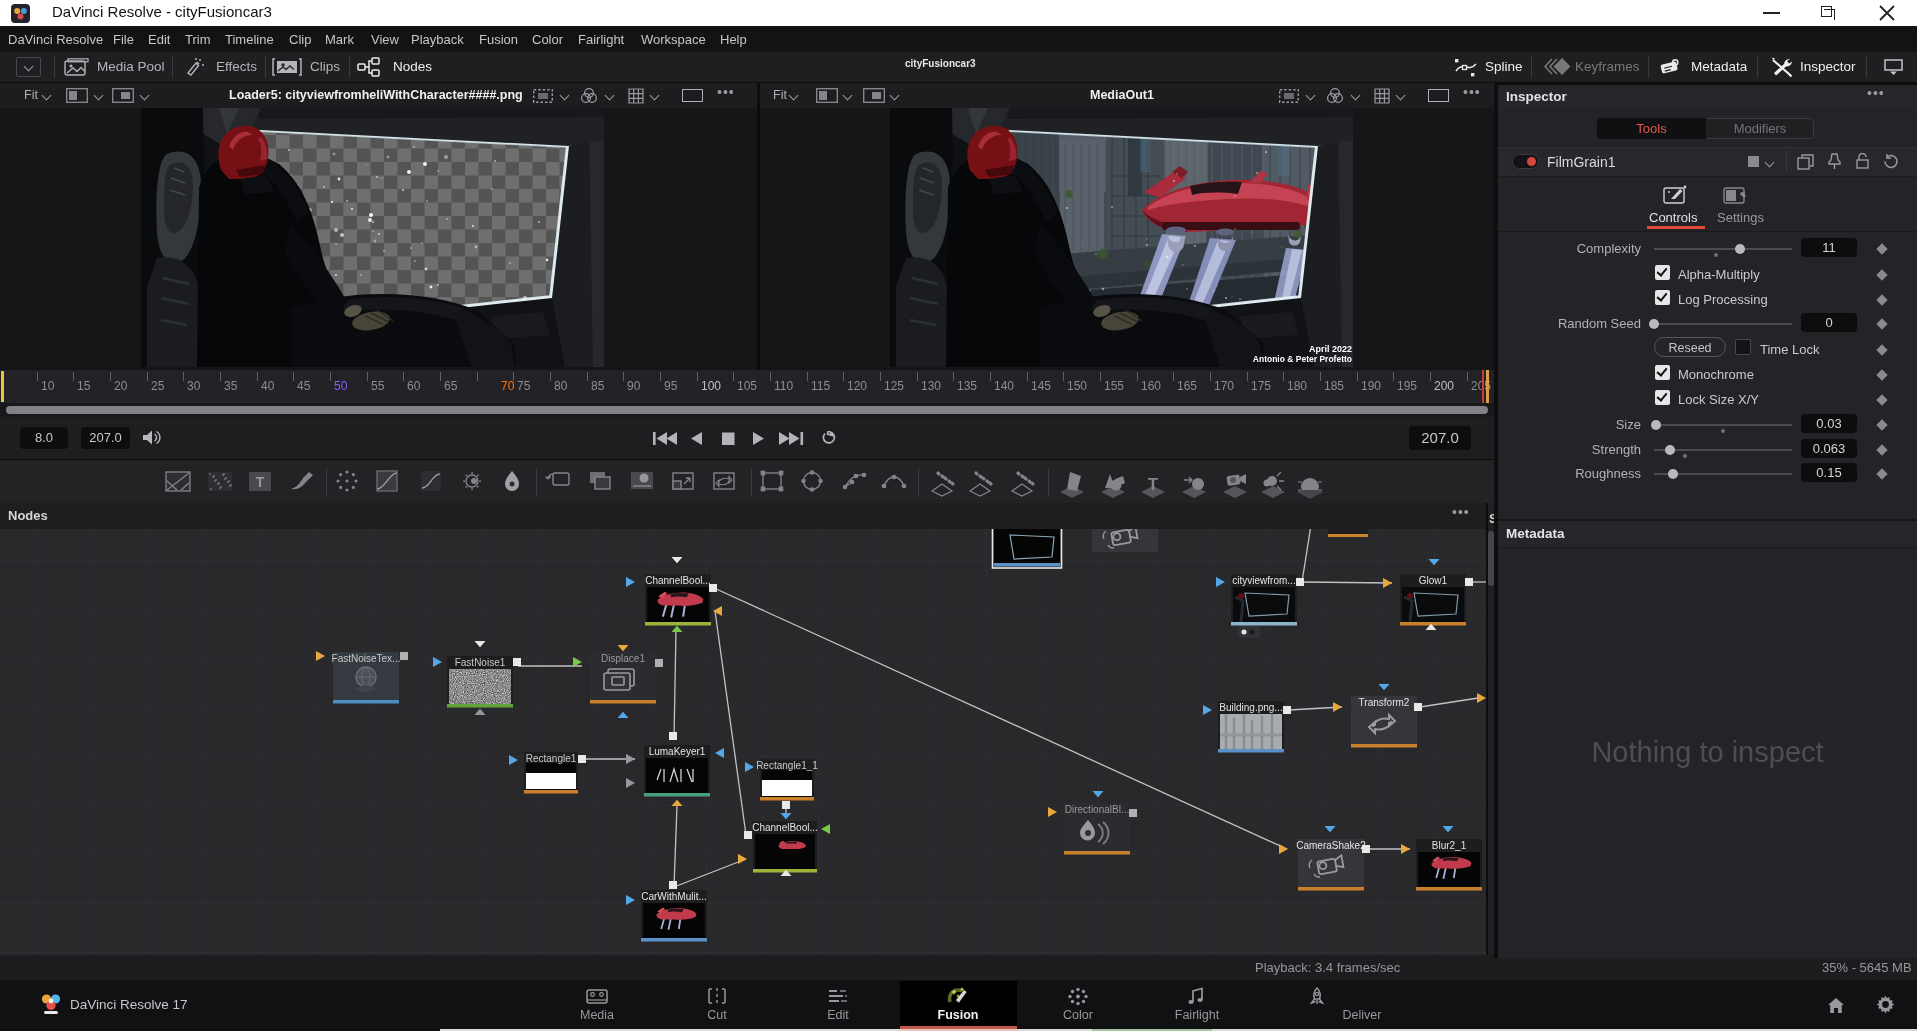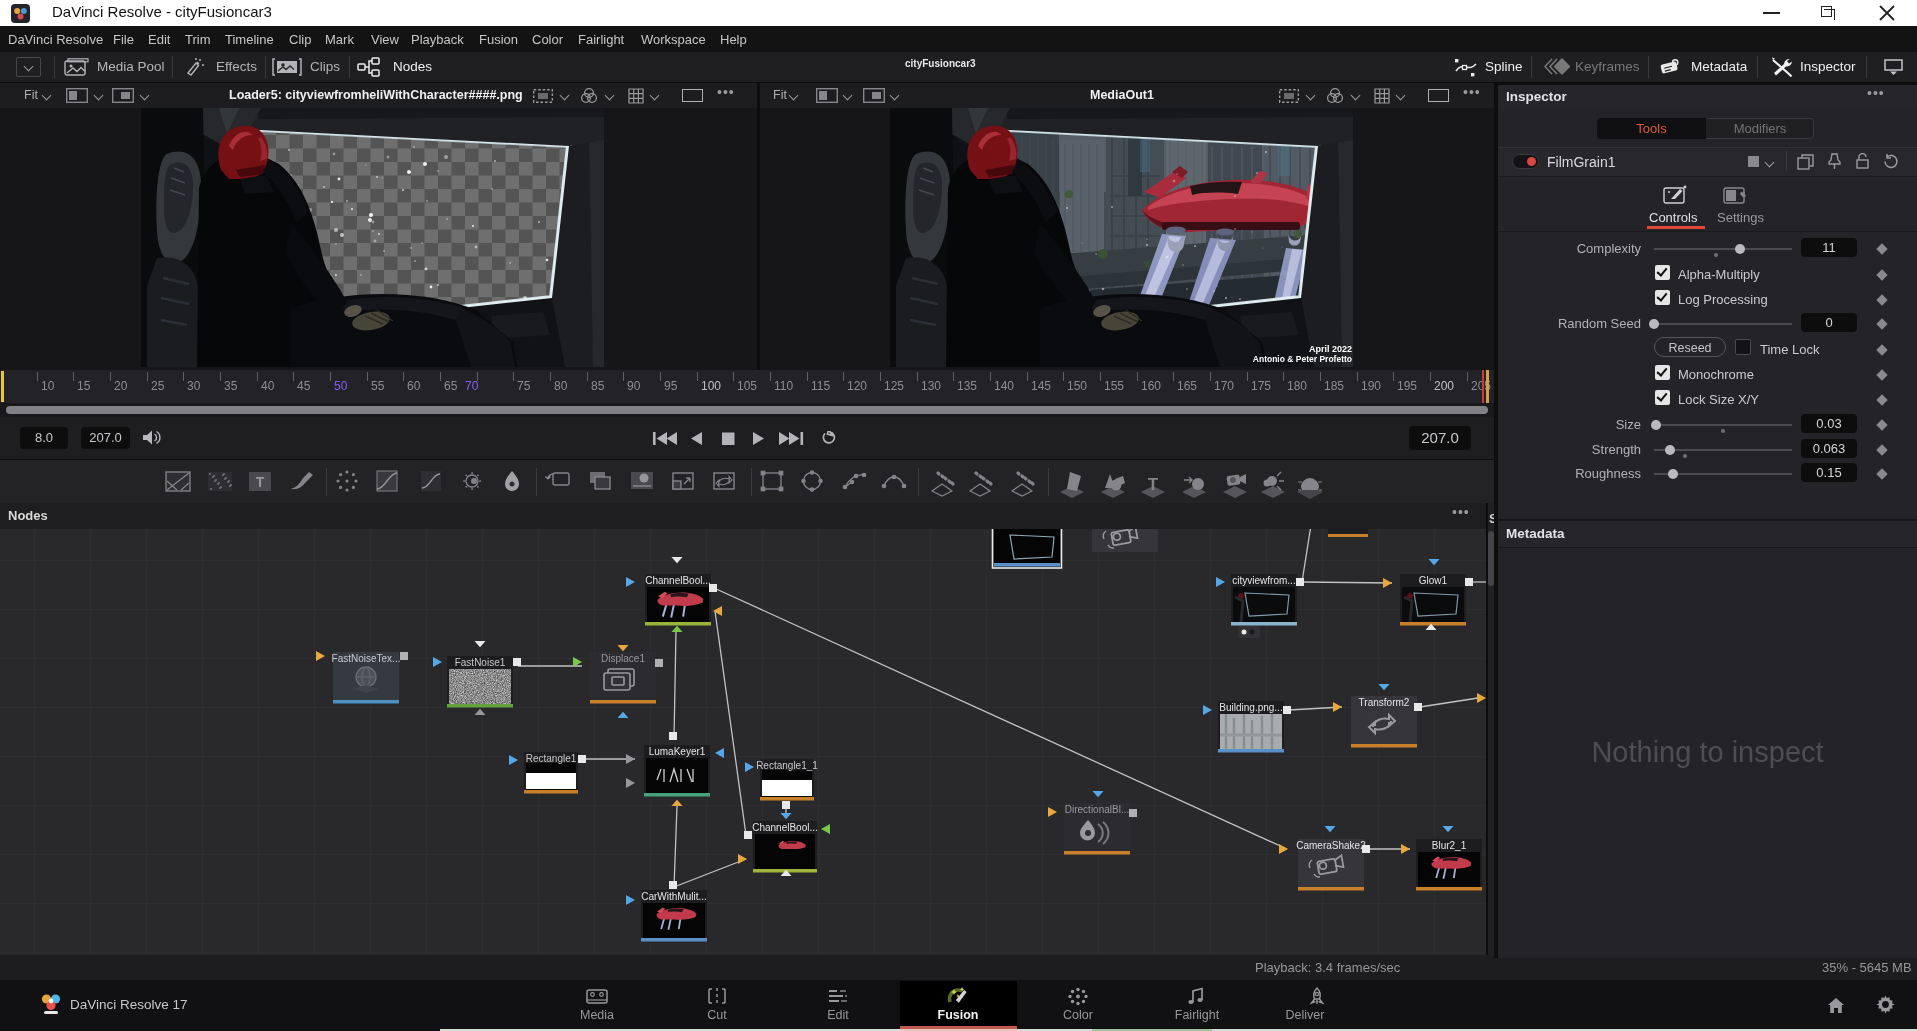--- a/index.html
+++ b/index.html
@@ -493,21 +493,21 @@
       <div class="num" style="left:297px;color:#8e8e92">45</div>
       <div class="tick" style="left:330px"></div>
       <div class="num" style="left:334px;color:#8b5cf6">50</div>
       <div class="tick" style="left:367px"></div>
       <div class="num" style="left:371px;color:#8e8e92">55</div>
       <div class="tick" style="left:403px"></div>
       <div class="num" style="left:407px;color:#8e8e92">60</div>
       <div class="tick" style="left:440px"></div>
       <div class="num" style="left:444px;color:#8e8e92">65</div>
       <div class="tick" style="left:477px"></div>
-      <div class="num" style="left:465px;color:#8b5cf6">70</div>
+      <div class="num" style="left:501px;color:#f97316">70</div>
       <div class="tick" style="left:513px"></div>
       <div class="num" style="left:517px;color:#8e8e92">75</div>
       <div class="tick" style="left:550px"></div>
       <div class="num" style="left:554px;color:#8e8e92">80</div>
       <div class="tick" style="left:587px"></div>
       <div class="num" style="left:591px;color:#8e8e92">85</div>
       <div class="tick" style="left:623px"></div>
       <div class="num" style="left:627px;color:#8e8e92">90</div>
       <div class="tick" style="left:660px"></div>
       <div class="num" style="left:664px;color:#8e8e92">95</div>
@@ -1082,21 +1082,21 @@
         <path d="M8,16 V5 l9,-2.5 V14" stroke="#98989c" stroke-width="1.7" fill="none"></path>
         <ellipse cx="6" cy="16" rx="2.6" ry="2" fill="#98989c"></ellipse>
         <ellipse cx="15" cy="14" rx="2.6" ry="2" fill="#98989c"></ellipse>
       </svg>
       <div class="abs" style="left:1142px;top:28px;width:110px;text-align:center;color:#98989c;font-weight:normal;font-size:12.5px">Fairlight</div>
       <svg class="abs" style="left:1305px;top:6px" width="24" height="21" viewBox="0 0 24 21">
         <path d="M12,2 C15,5 16,9 14.5,13 L9.5,13 C8,9 9,5 12,2 z" fill="none" stroke="#98989c" stroke-width="1.5"></path>
         <circle cx="12" cy="8" r="1.6" fill="none" stroke="#98989c" stroke-width="1.2"></circle>
         <path d="M9.5,13 l-3,4 l4,-1.5 M14.5,13 l3,4 l-4,-1.5 M12,14 v4" stroke="#98989c" stroke-width="1.4" fill="none"></path>
       </svg>
-      <div class="abs" style="left:1250px;top:28px;width:110px;text-align:center;color:#98989c;font-weight:normal;font-size:12.5px">Deliver</div>
+      <div class="abs" style="left:1307px;top:28px;width:110px;text-align:center;color:#98989c;font-weight:normal;font-size:12.5px">Deliver</div>
       <svg class="abs" style="left:1827px;top:17px" width="18" height="17" viewBox="0 0 18 17">
         <path d="M9,1 L17,8 h-2.2 V16 H11 v-5 H7 v5 H3.2 V8 H1 z" fill="#98989c"></path>
       </svg>
       <svg class="abs" style="left:1876px;top:15px" width="19" height="19" viewBox="0 0 19 19">
         <path d="M9.5,0.5 l1.2,2.6 2.8,-0.8 0.3,2.9 2.9,0.3 -0.8,2.8 2.6,1.2 -2.6,1.2 0.8,2.8 -2.9,0.3 -0.3,2.9 -2.8,-0.8 -1.2,2.6 -1.2,-2.6 -2.8,0.8 -0.3,-2.9 -2.9,-0.3 0.8,-2.8 -2.6,-1.2 2.6,-1.2 -0.8,-2.8 2.9,-0.3 0.3,-2.9 2.8,0.8 z" fill="#98989c"></path>
         <circle cx="9.5" cy="9.5" r="3.4" fill="#111113"></circle>
       </svg>
       <div class="abs" style="left:900px;top:46px;width:117px;height:3px;background:#c05a50"></div>
       <div class="abs" style="left:440px;top:49px;width:460px;height:2px;background:#daded9"></div>
       <div class="abs" style="left:900px;top:49px;width:117px;height:2px;background:#e8c4bc"></div>

